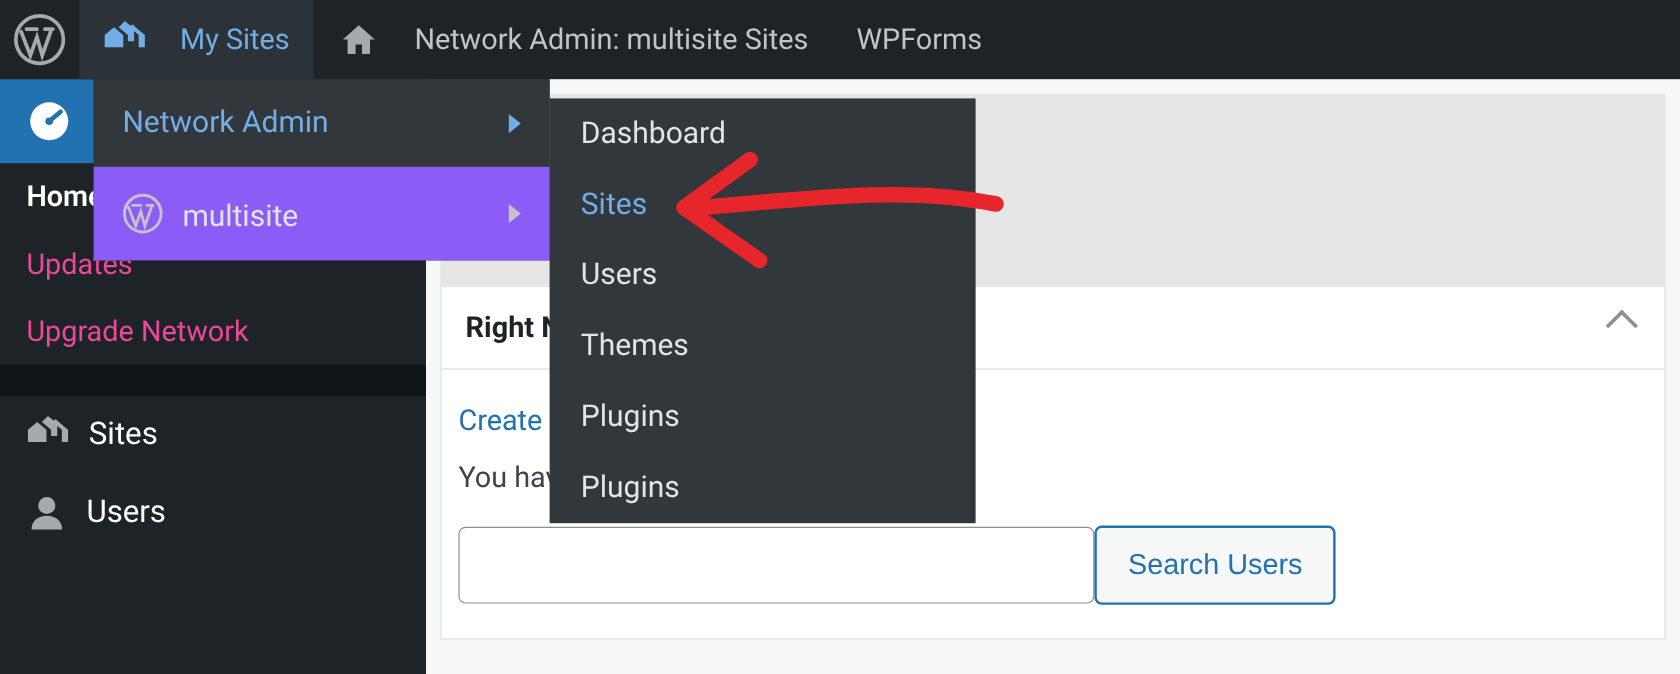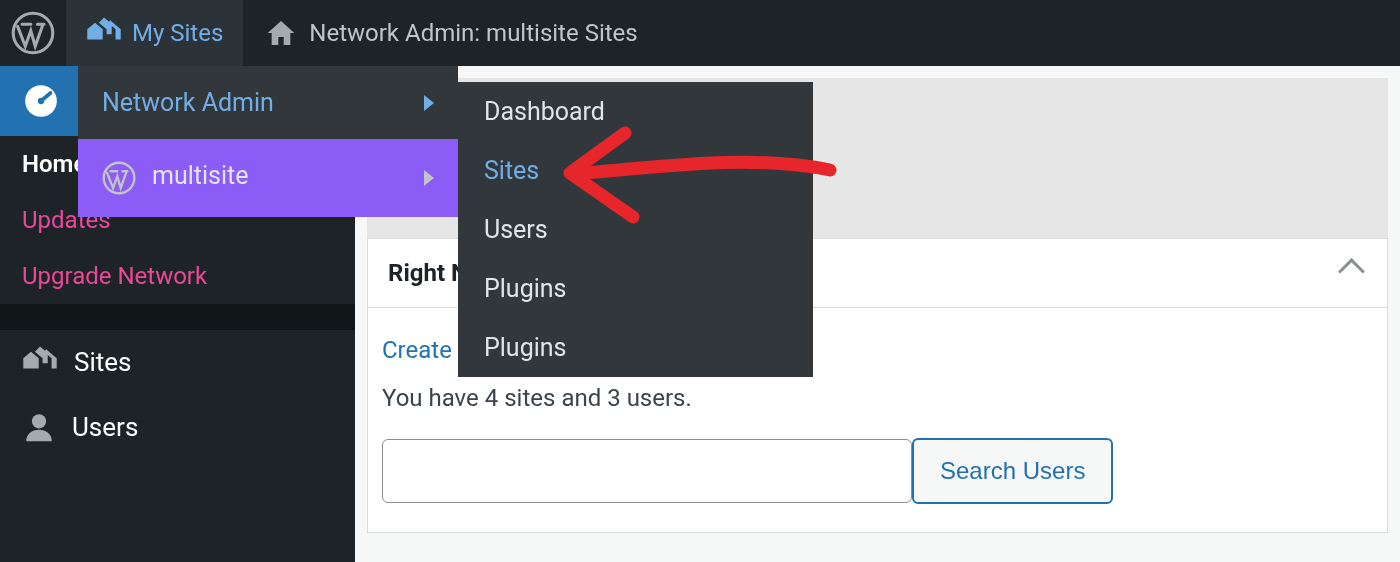--- a/index.html
+++ b/index.html
@@ -18,21 +18,21 @@
       display: flex;
       align-items: center;
       color: #c3c4c7;
       font-size: 24px;
       position: relative;
       z-index: 100;
     }
     .admin-bar-item {
       display: flex;
       align-items: center;
-      gap: 10px;
+      gap: 28px;
       padding: 0 20px;
       height: 100%;
       cursor: pointer;
     }
     .admin-bar-item.active {
       background: #2c3338;
       color: #72aee6;
     }
     .admin-bar-item.active .icon-fill { fill: #72aee6; }
     .wp-logo {
@@ -90,21 +90,21 @@
     }
     .flyout-item {
       display: flex;
       align-items: center;
       justify-content: space-between;
       padding: 22px 24px;
       cursor: pointer;
     }
     .flyout-item .left {
       display: flex;
-      align-items: flex-start;
+      align-items: flex-end;
       gap: 16px;
     }
     .flyout-item.highlight {
       background: #32373c;
       color: #72aee6;
     }
     .flyout-item .arrow-right {
       width: 0; height: 0;
       border-top: 8px solid transparent;
       border-bottom: 8px solid transparent;
@@ -224,20 +224,23 @@
     <svg width="36" height="32" viewBox="0 0 28 24">
         <path class="icon-fill" fill="#72aee6" d="M7 4l6 5v8H1V9z M14 0l6 5v8h-4V9l-6-5 2-2zM21 4l6 5v8h-4V9l-6-5 2-2z"></path>
       </svg>
     <span>My Sites</span>
   </div>
   <div class="admin-bar-item">
     <svg width="36" height="32" viewBox="0 0 24 24">
         <path fill="#a7aaad" d="M12 3l10 9h-3v9h-5v-6h-4v6H5v-9H2z"></path>
       </svg>
     <span>Network Admin: multisite Sites</span>
+  </div>
+  <div class="admin-bar-item">
+    <span>WPForms</span>
   </div>
 </div>
 
 <div class="sidebar">
   <div class="sidebar-item current">
     <svg width="38" height="38" viewBox="0 0 24 24">
         <circle cx="12" cy="12" r="10" fill="#fff"></circle>
         <path d="M12 12 L18 7" stroke="#2271b1" stroke-width="2.4" stroke-linecap="round"></path>
         <circle cx="12" cy="12" r="2" fill="#2271b1"></circle>
       </svg>
@@ -277,20 +280,21 @@
       <span>multisite</span>
     </div>
     <span class="arrow-right" style="color:#c3c4c7"></span>
   </div>
 </div>
 
 <div class="flyout-2">
   <div class="flyout-2-item"><span>Dashboard</span></div>
   <div class="flyout-2-item active"><span>Sites</span></div>
   <div class="flyout-2-item"><span>Users</span></div>
+  <div class="flyout-2-item"><span>Themes</span></div>
   <div class="flyout-2-item"><span>Plugins</span></div>
   <div class="flyout-2-item"><span>Plugins</span></div>
 </div>
 
 <div class="main">
   <div class="notice-bar"></div>
   <div class="panel">
     <div class="panel-header">
       <span>Right Now</span>
       <span class="chev-wrap"></span>

